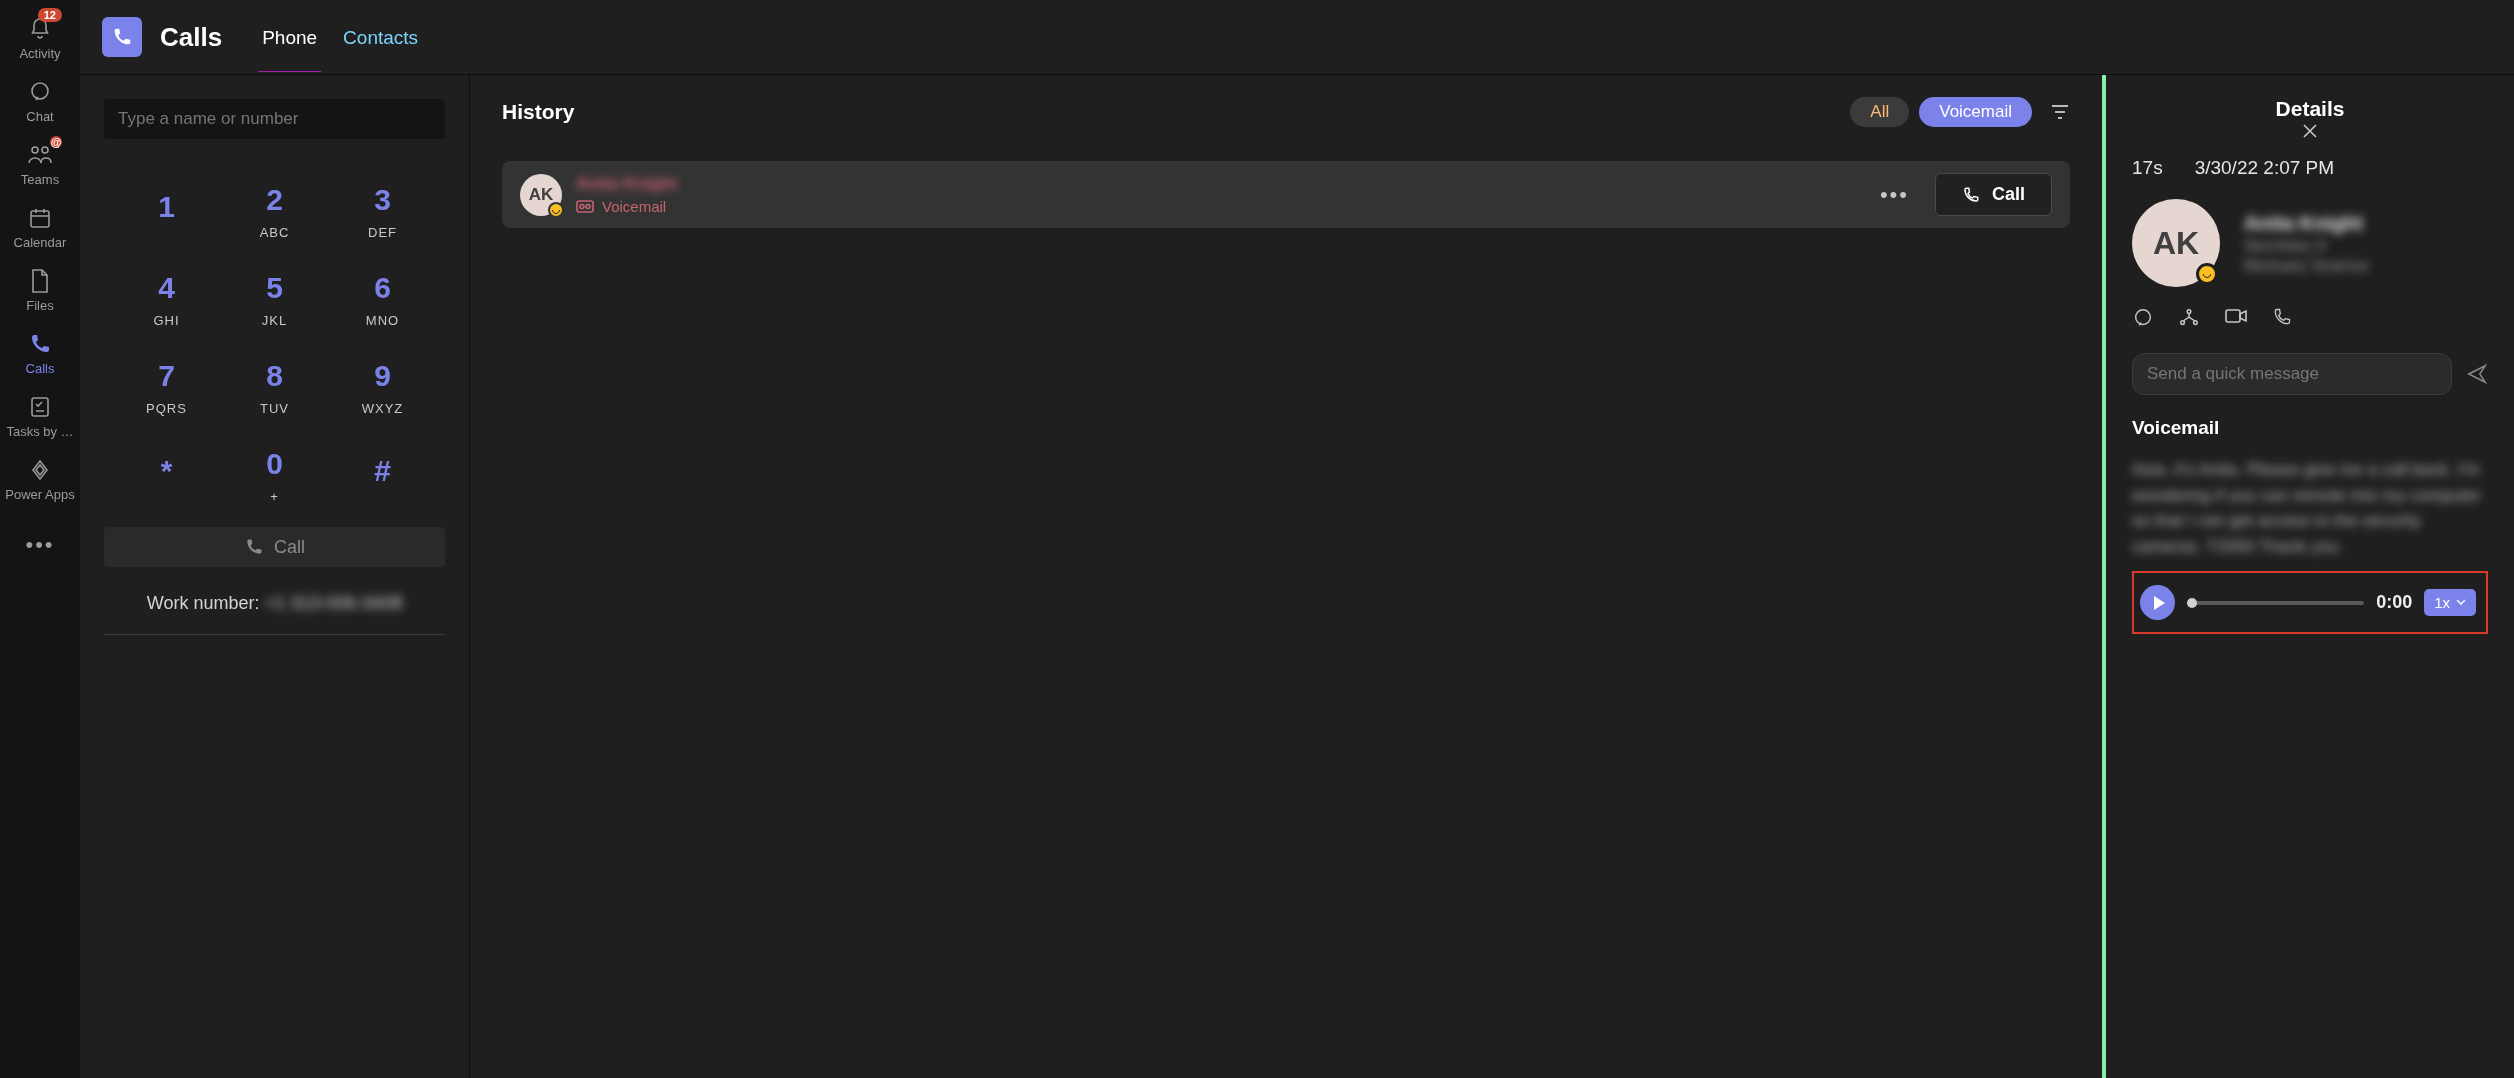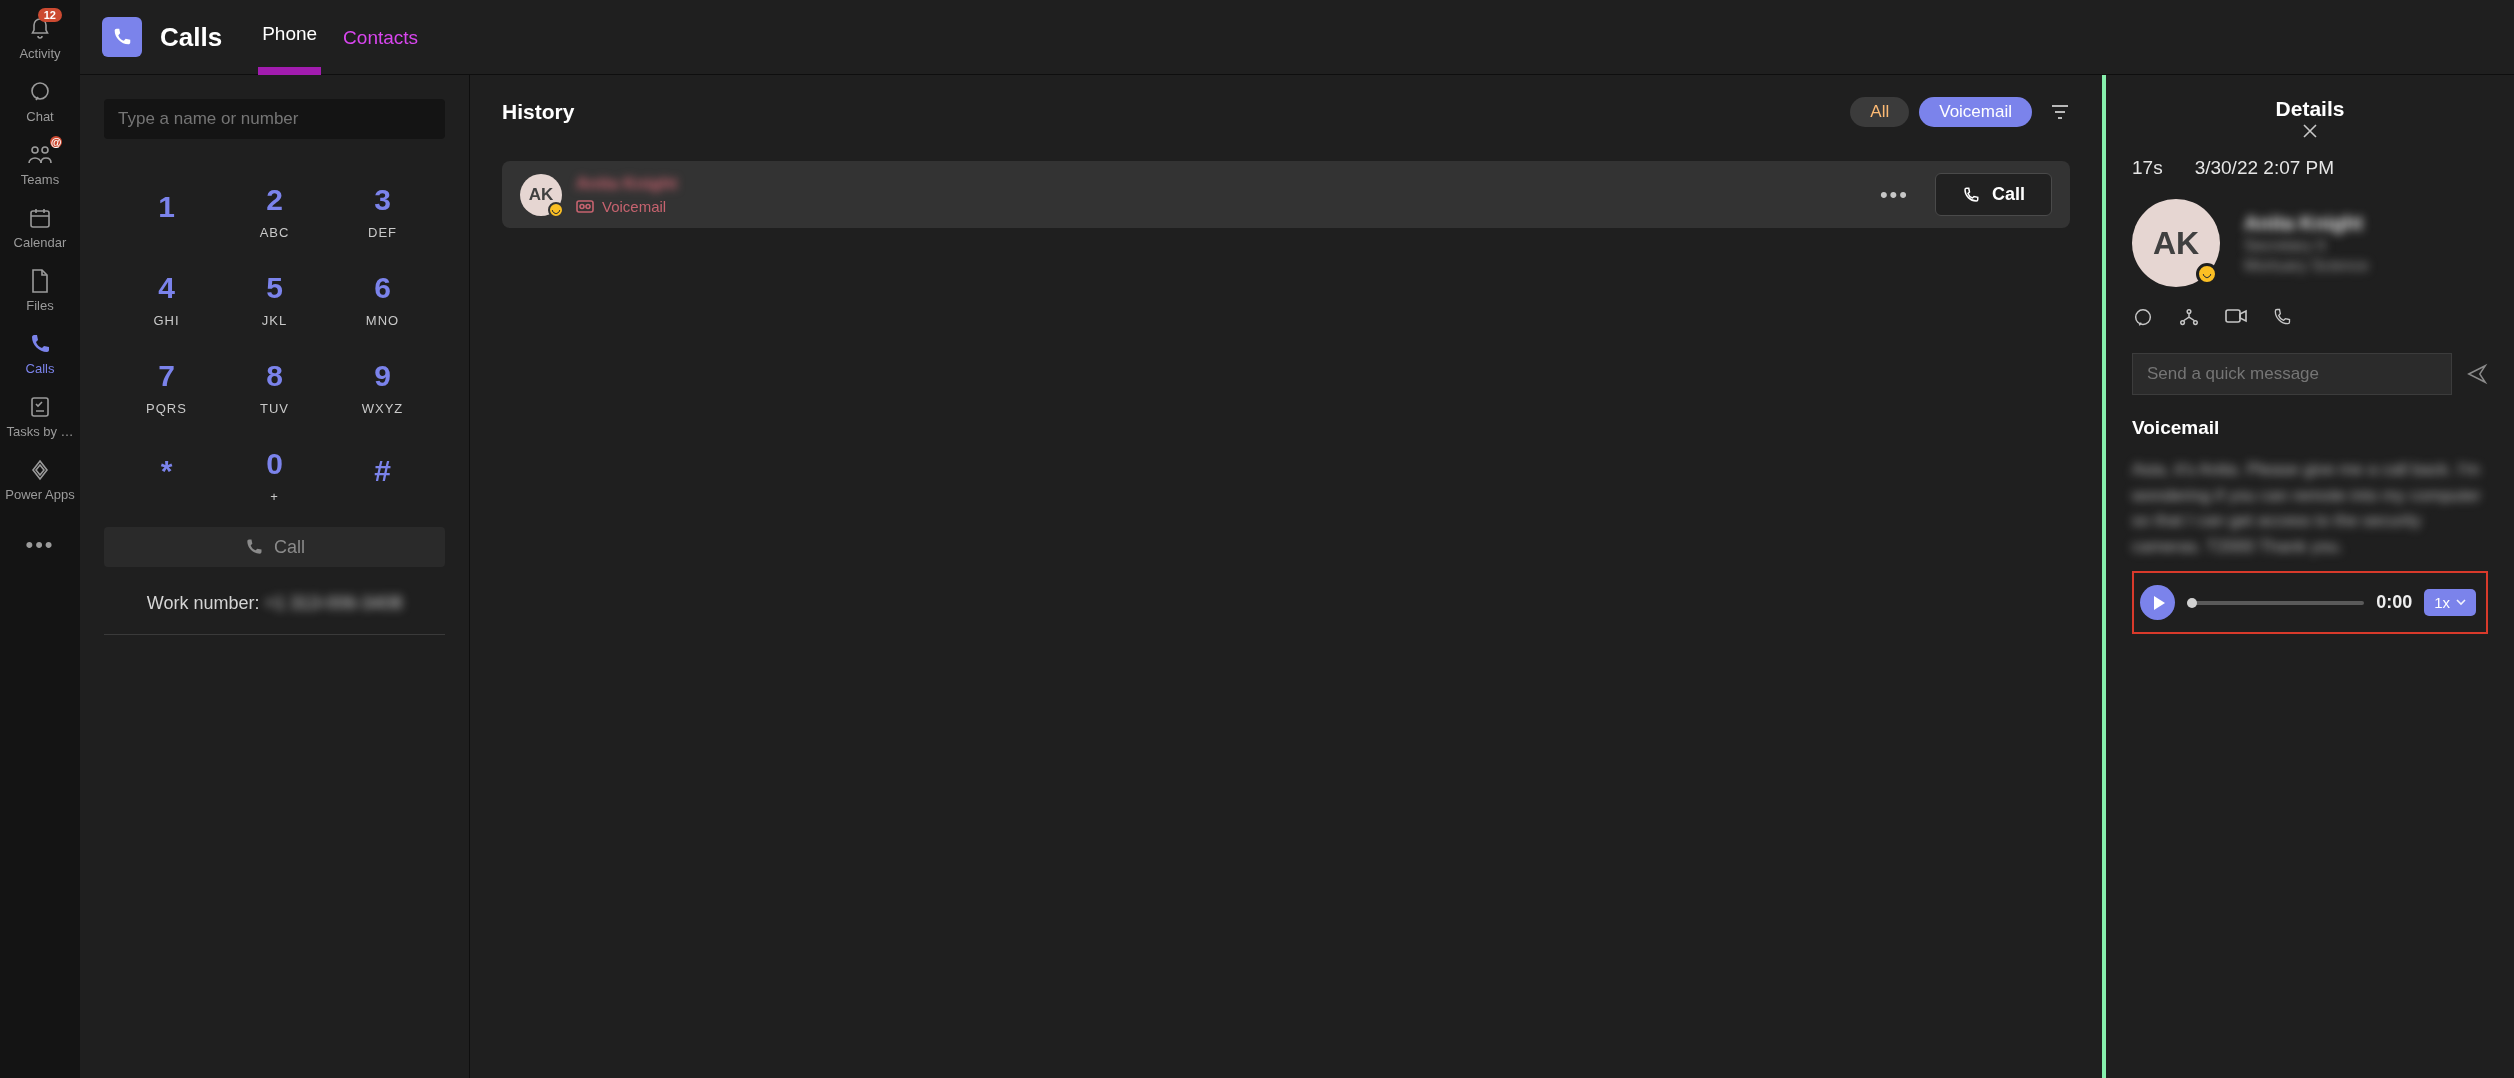--- a/index.html
+++ b/index.html
@@ -14,22 +14,22 @@
   .rail-icn { width: 26px; height: 26px; display:flex; align-items:center; justify-content:center; }
   .badge { position:absolute; top:2px; right:18px; background:#cc4a31; color:#fff; font-size:11px; font-weight:600; border-radius:9px; padding:1px 6px; }
   .badge.dot { padding:0; width:12px; height:12px; right:18px; top:4px; display:flex; align-items:center; justify-content:center; }
   .more-dots { margin-top:4px; color:#9b9b9b; font-size:22px; letter-spacing:2px; padding:18px 0; }
 
   
   .main { flex:1; display:flex; flex-direction:column; min-width:0; }
   .hdr { height:75px; display:flex; align-items:center; padding:0 22px; gap:18px; border-bottom:1px solid #0e0e0e; }
   .hdr-icon { width:40px; height:40px; border-radius:6px; background:#7b83eb; display:flex; align-items:center; justify-content:center; }
   .hdr-title { font-size:26px; font-weight:700; color:#fff; margin-right:18px; }
-  .tab { font-size:19px; color:#d946ef; padding:24px 4px 22px; cursor:pointer; }
-  .tab.active { color:#fff; border-bottom:8px solid #a21caf;text-align:center; }
+  .tab { font-size:19px; color:#7dd3fc; padding:24px 4px 22px; cursor:pointer; }
+  .tab.active { color:#fff; border-bottom:1px solid #a21caf;text-align:center; }
 
   
   .panes { flex:1; display:flex; min-height:0; }
   .pane { min-width:0; }
   .pane.dial { width:390px; flex:0 0 390px; border-right:1px solid #0e0e0e; padding:24px 24px 0; display:flex; flex-direction:column; align-items:center; }
   .pane.hist { flex:1; border-right:4px solid #86efac; padding:22px 32px 0; }
   .pane.det  { width:408px; flex:0 0 408px; padding:22px 26px 0; position:relative; }
 
   
   .search { width:100%; height:40px; background:#141414; border:none; border-radius:4px; padding:0 14px; color:#d1d1d1; font-size:17px; outline:none; }
@@ -65,21 +65,21 @@
   .close-x { color:#c7c7c7; cursor:pointer; }
   .det-meta { margin-top:16px; display:flex; gap:32px; font-size:19px; color:#e6e6e6; }
   .det-person { margin-top:20px; display:flex; gap:24px; align-items:center; }
   .det-avatar { width:88px; height:88px; border-radius:50%; background:#e6d6d2; color:#404040; font-size:32px; font-weight:600; display:flex; align-items:center; justify-content:center; position:relative; }
   .det-avatar .presence { width:22px; height:22px; right:2px; bottom:2px; border-width:3px; border-color:#1f1f1f; }
   .det-info .nm { color:#e7e7e7; font-size:20px; font-weight:700; filter:blur(5px); }
   .det-info .l2 { color:#9c9c9c; font-size:16px; filter:blur(5px); margin-top:2px; }
   .det-actions { margin-top:20px; display:flex; gap:24px; color:#c7c7c7; }
   .det-actions span { cursor:pointer; }
   .quick-msg { margin-top:24px; display:flex; gap:14px; align-items:center; }
-  .quick-msg input { flex:1; height:42px; background:#2b2b2b; border:1px solid #3c3c3c; border-radius:0; padding:0 14px; color:#d1d1d1; font-size:17px; outline:none; }
+  .quick-msg input { flex:1; height:42px; background:#2b2b2b; border:1px solid #3c3c3c; border-radius:12px; padding:0 14px; color:#d1d1d1; font-size:17px; outline:none; }
   .send-icn { color:#8b8b8b; cursor:pointer; }
   .vm-head { margin-top:22px; font-size:19px; font-weight:700; color:#fff; }
   .transcript { margin-top:18px; color:#b8b8b8; font-size:17px; line-height:1.5; filter:blur(5px); }
   .player-wrap { margin-top:12px; border:2px solid #d93a2b; padding:12px 10px 12px 6px; display:flex; align-items:center; gap:12px; }
   .play { width:35px; height:35px; border-radius:50%; background:#7b83eb; display:flex; align-items:center; justify-content:center; cursor:pointer; }
   .play svg { margin-left:2px; }
   .track { flex:1; height:4px; background:#5a5a5a; border-radius:2px; position:relative; }
   .track .knob { position:absolute; left:0; top:50%; transform:translate(0,-50%); width:10px; height:10px; background:#d1d1d1; border-radius:50%; }
   .ptime { color:#eee; font-size:18px; font-weight:600; }
   .speed { background:#7b83eb; border-radius:5px; padding:5px 10px; color:#fff; font-size:15px; display:flex; align-items:center; gap:6px; cursor:pointer; }

